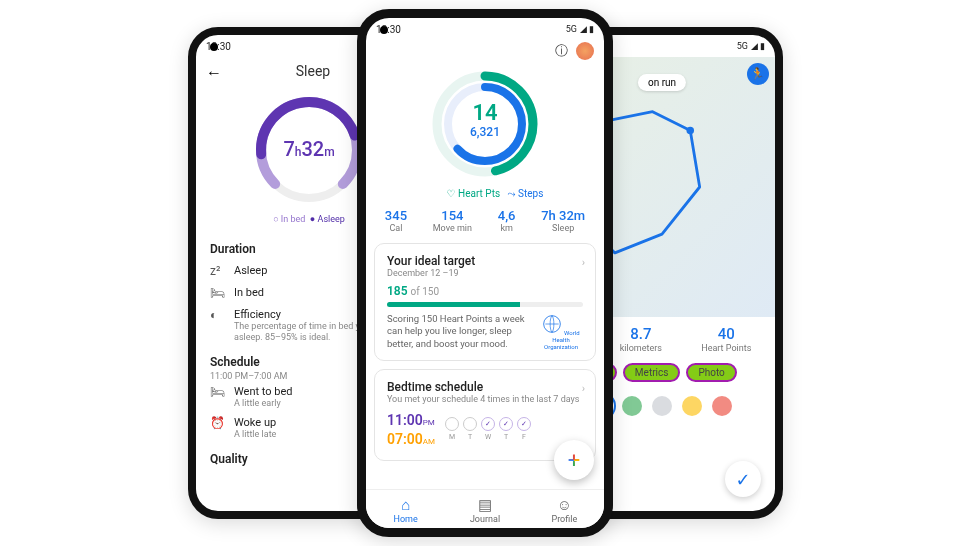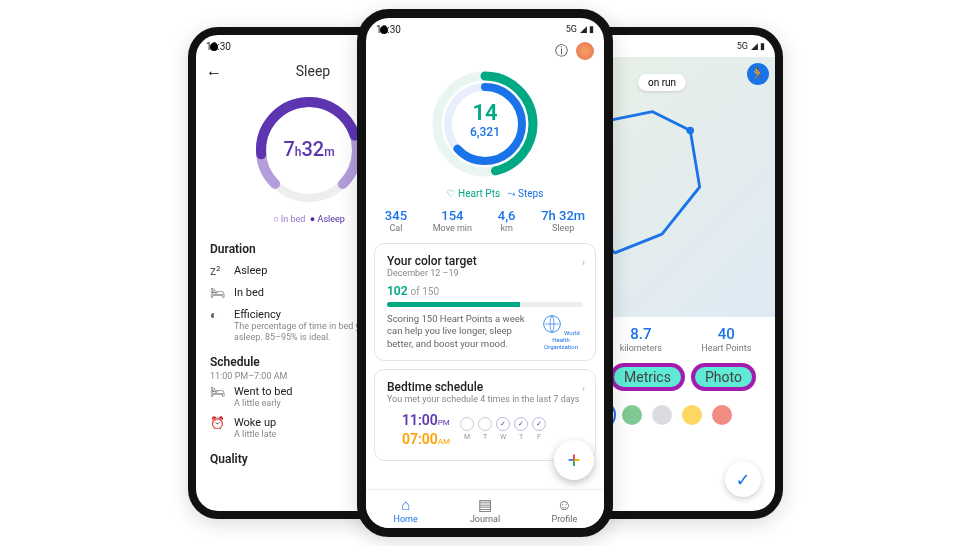--- a/index.html
+++ b/index.html
@@ -66,21 +66,21 @@
   .runner-badge {
     position:absolute; top:6px; right:6px; width:22px; height:22px;
     background:#1a73e8; border-radius:50%; color:#fff; font-size:12px;
     display:flex; align-items:center; justify-content:center;
   }
   .run-stats { display:flex; justify-content:space-around; padding: 8px 4px 4px; background:#fff; }
   .rstat { text-align:center; }
   .rstat .v { color:#1a73e8; font-size:15px; font-weight:500; }
   .rstat .l { color:#777; font-size:9px; }
   .chips { display:flex; gap:6px; padding: 6px 10px; justify-content:center; }
-  .chip { border:4px solid #a21caf; border-radius:14px; padding:2px 10px; font-size:14px; color:#444; background:#5eead4; }
+  .chip { border:2px solid #a21caf; border-radius:14px; padding:2px 10px; font-size:10px; color:#444; background:#84cc16; }
   .hc-title { font-size:11px; text-align:center; color:#555; margin-top:6px; }
   .swatches { display:flex; gap:10px; justify-content:center; padding:8px 0; }
   .sw { width:20px; height:20px; border-radius:50%; }
   .sw.sel { outline:2px solid #1a73e8; outline-offset:2px; }
   .check-btn {
     position:absolute; bottom:14px; right:14px; width:36px; height:36px;
     border-radius:50%; background:#fff; box-shadow:0 2px 6px rgba(0,0,0,.2);
     display:flex; align-items:center; justify-content:center; color:#1a73e8; font-size:18px;
   }
 
@@ -106,21 +106,21 @@
   .prog-row { font-size:12px; margin-top:6px; }
   .prog-row .cur { color:#00a884; font-weight:600; }
   .prog-row .tot { color:#999; font-size:10px; }
   .progbar { height:5px; background:#eee; border-radius:3px; margin-top:4px; overflow:hidden; }
   .progbar .fill { height:100%; background:#00a884; }
   .card-desc { font-size:9.5px; color:#666; line-height:1.3; margin-top:6px; max-width: 150px; }
   .who {
     position:absolute; right:10px; bottom:10px; text-align:center; font-size:6px; color:#1a73e8; width:48px;
   }
   .who-ic { width:20px; height:20px; margin:0 auto 1px; }
-  .bed-times { display:flex; gap:10px; align-items:center; margin-top:6px;margin-left:15px; }
+  .bed-times { display:flex; gap:10px; align-items:center; margin-top:6px; }
   .bt .t { font-size:14px; font-weight:600; }
   .bt .t1 { color:#5e35b1; }
   .bt .t2 { color:#ffa000; }
   .bt .ap { font-size:8px; }
   .weekdots { display:flex; gap:4px; align-items:center; }
   .wd { width:14px; height:14px; border-radius:50%; border:1px solid #ccc; font-size:7px; display:flex; align-items:center; justify-content:center; color:#888; flex-direction:column; }
   .wd.on { color:#5e35b1; border-color:#c5b3e6; }
   .wdl { font-size:7px; color:#999; text-align:center; width:14px; }
   .wk-col { display:flex; flex-direction:column; align-items:center; gap:2px; }
   .fab {
@@ -276,24 +276,24 @@
           <div class="l">km</div>
         </div>
       <div class="dstat">
           <div class="v">7h 32m</div>
           <div class="l">Sleep</div>
         </div>
     </div>
 
     <div class="card">
       <span class="chev">›</span>
-      <div class="card-title">Your color target</div>
+      <div class="card-title">Your ideal target</div>
       <div class="card-sub">December 12 –19</div>
       <div class="prog-row">
-        <span class="cur">102</span>
+        <span class="cur">185</span>
         <span class="tot"> <span>of</span> <span>150</span></span>
       </div>
       <div class="progbar">
           <div class="fill" style="width:68%"></div>
         </div>
       <div class="card-desc">Scoring 150 Heart Points a week can help you live longer, sleep better, and boost your mood.</div>
       <div class="who">
         <svg class="who-ic" viewBox="0 0 24 24">
             <circle cx="12" cy="12" r="10" fill="none" stroke="#1a73e8" stroke-width="1"></circle>
             <path d="M4 12h16M12 2c3 3 3 17 0 20M12 2c-3 3-3 17 0 20" fill="none" stroke="#1a73e8" stroke-width="0.8"></path>

